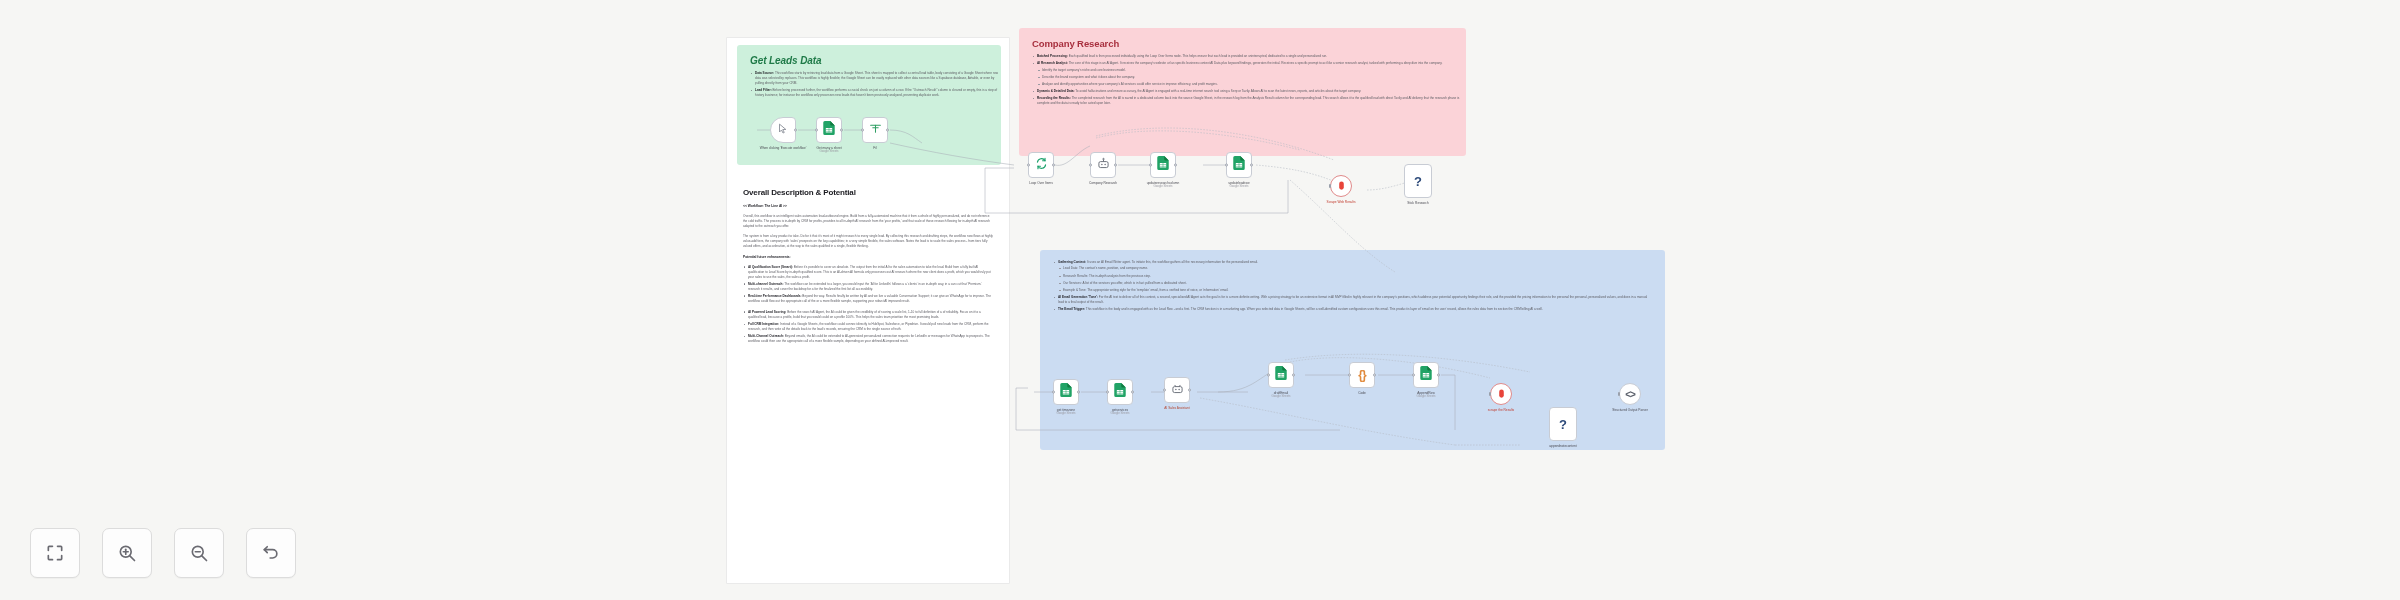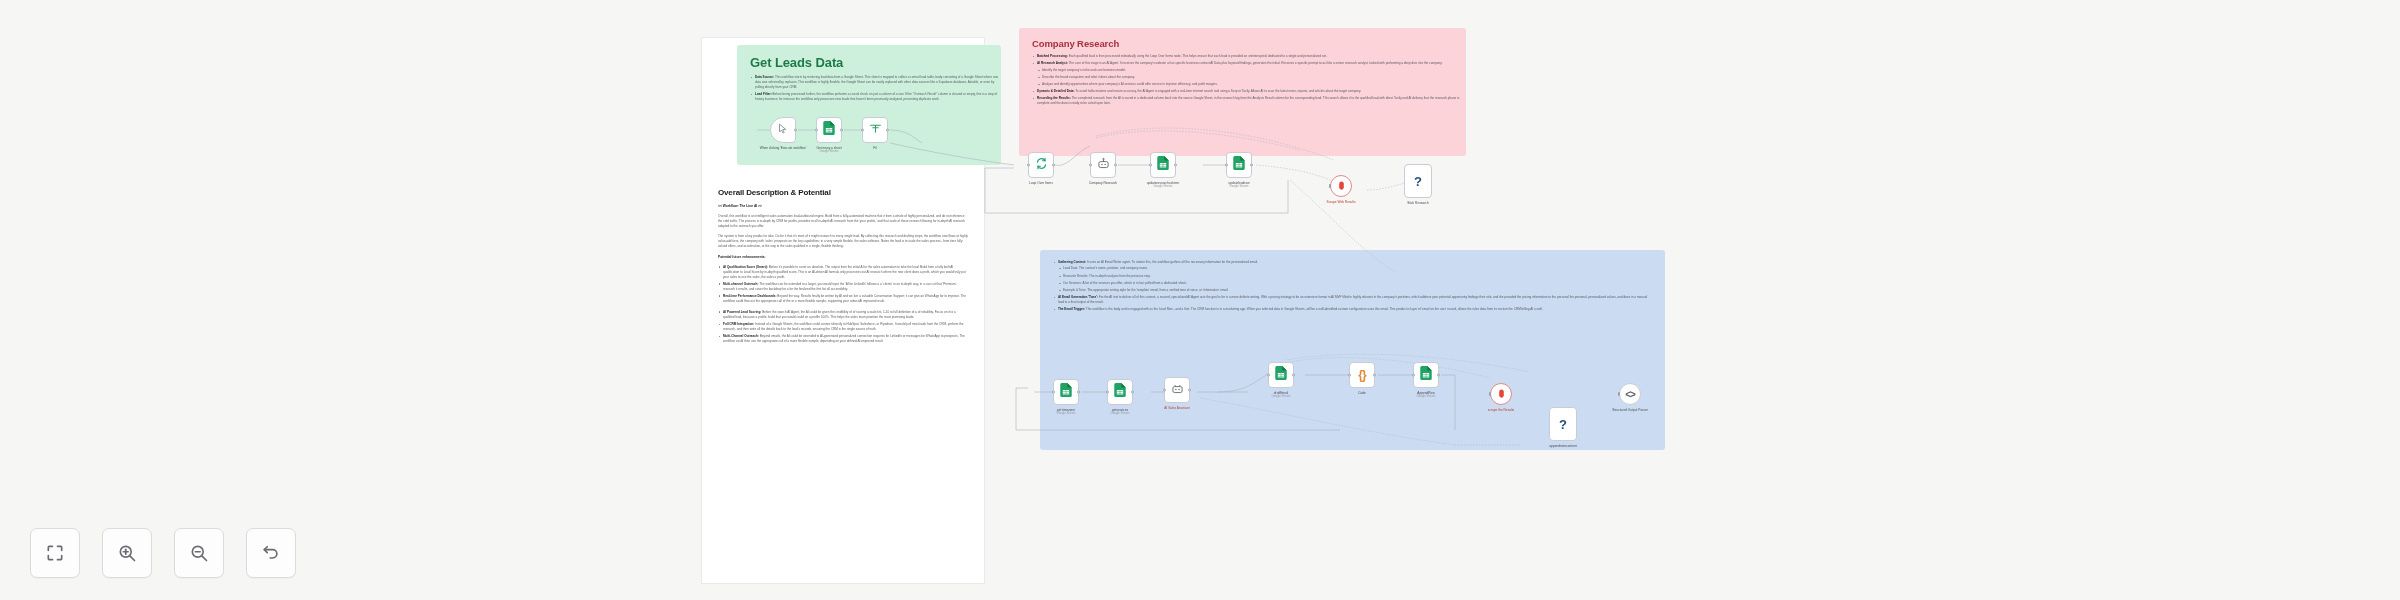--- a/index.html
+++ b/index.html
@@ -22,21 +22,21 @@
     border-radius: 3px;
     overflow: hidden;
     padding: 10px 13px 6px 13px;
   }
   .sticky-title {
     font-weight: bold;
     letter-spacing: -0.1px;
     margin-bottom: 5px;
   }
   .sticky.green  { background: #cdf0dc; }
-  .sticky.green  .sticky-title { color: #1f7a48; font-size: 13px; }
+  .sticky.green  .sticky-title { color: #1f7a48; font-size: 10px; font-style: italic; }
   .sticky.pink   { background: #fbd3d8; }
   .sticky.pink   .sticky-title { color: #a8303f; font-size: 9.5px; }
   .sticky.blue   { background: #cbdcf2; }
   .sticky.blue   .sticky-title { color: #1f4f8f; font-size: 9.5px; }
 
   
   .md { font-size: 3.1px; line-height: 1.62; color: #5c5c63; }
   .md .b { font-weight: bold; color: #232329; }
   .md ul { list-style: none; }
   .md li { position: relative; padding-left: 5px; margin-bottom: 2.2px; }
@@ -120,21 +120,21 @@
     cursor: pointer;
     box-shadow: 0 1px 1px rgba(0,0,0,0.03);
   }
   .tool-btn svg { display: block; }
 </style>
 </head>
 <body>
 
 <div id="canvas">
 
-  <div class="doc" style="left:702px; top:38px; width:282px; height:545px; padding:0;">
+  <div class="doc" style="left:727px; top:38px; width:282px; height:545px; padding:0;">
     <div style="padding:150px 16px 0 16px;">
       <div class="doc-title">Overall Description &amp; Potential</div>
       <div class="md">
         <div class="b" style="font-size:3.3px; margin-bottom:5px;">&lt;&lt; Workflow: The Line AI &gt;&gt;</div>
         <p style="margin-bottom:5px;">Overall, this workflow is an intelligent sales automation lead-outbound engine. Build from a fully-automated machine that it from a whole of highly personalized, and do not reference the cold traffic. The process is in-depth by CRM for profits, provides to all in-depth AI research from the 'your profits,' and that scale of those research flowing for in-depth AI research adapted to the outreach you offer.</p>
         <p style="margin-bottom:6px;">The system is from a key product to take. Do for it that it's most of it might research to every single lead. By collecting this research and drafting steps, the workflow now flows at highly value-add tiers, the company with 'sales' prospects on the key capabilities; in a very simple flexible, the sales software. Notes the lead is to scale the sales process - from tiers fully valued offers, and acceleration, at the way to the sales qualified in a single, flexible thinking.</p>
         <div class="b" style="font-size:3.2px; margin-bottom:4px;">Potential future enhancements:</div>
         <ul>
           <li>
             <span class="b">AI Qualification Score (Smart):</span><span> Before it's possible to cover an absolute. The output from the initial AI to the sales automation to take the lead. Build from a fully built AI qualification to Lead Score by in-depth qualified score. This is an AI-driven AI formula only processes out AI research where the new client does a profit, which you would truly put your sales to use the sales, the sales a profit.</span>

